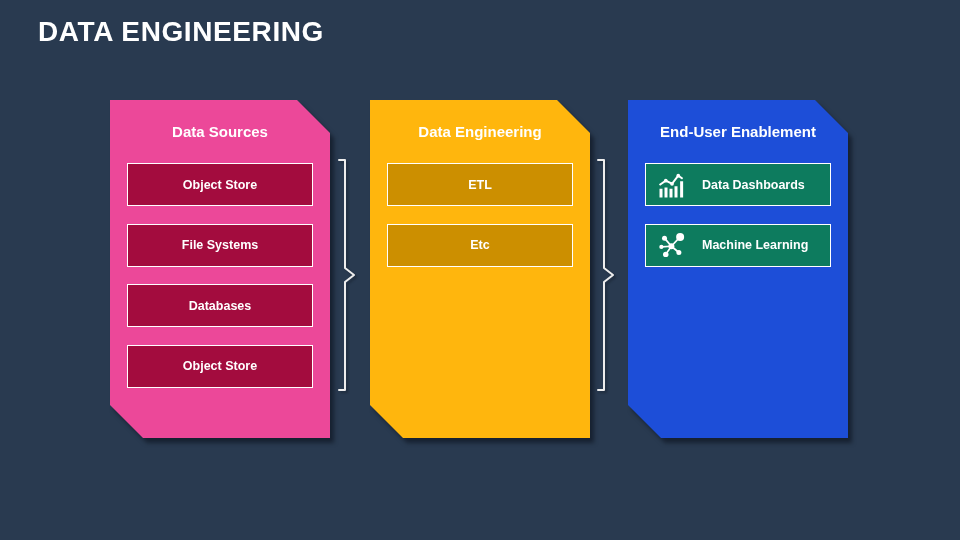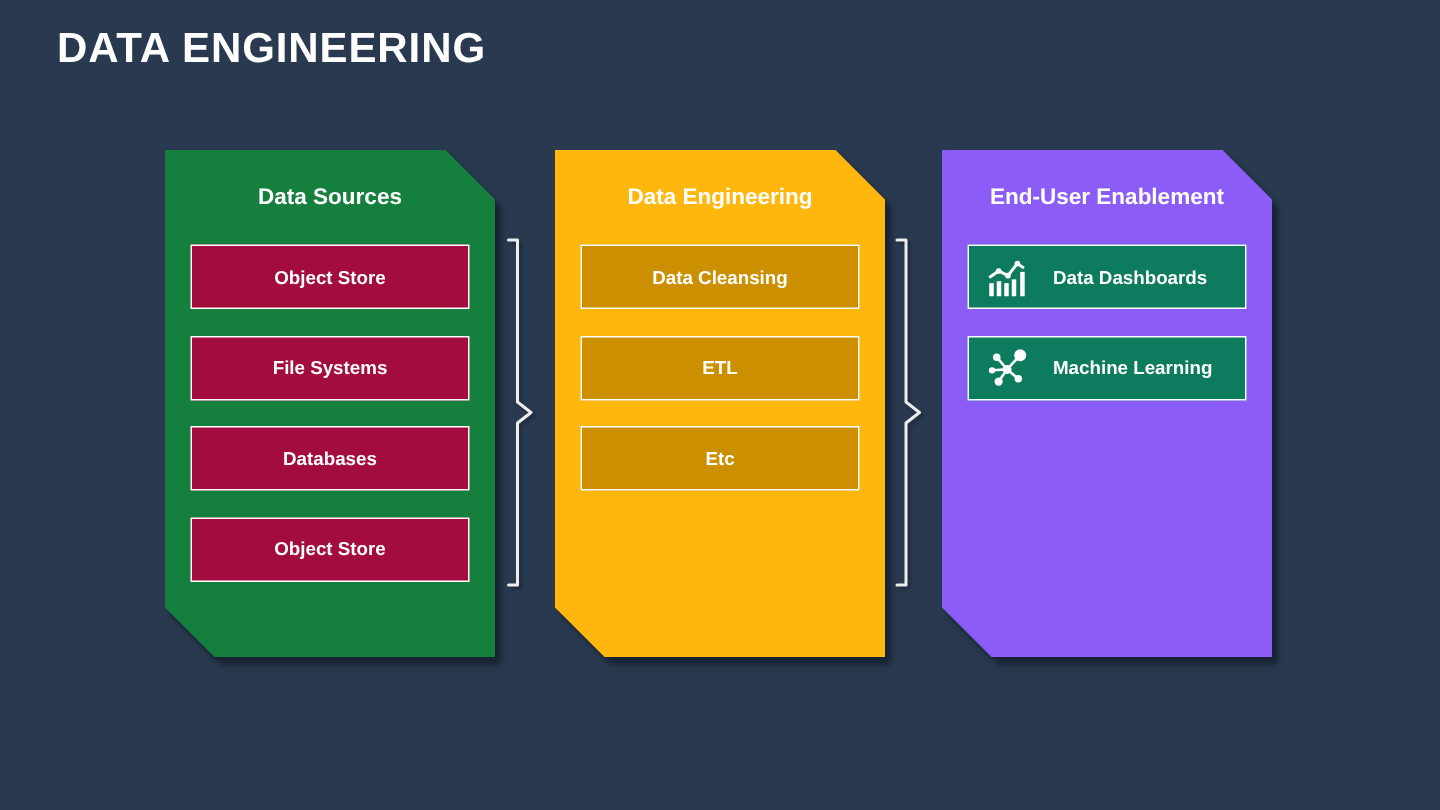--- a/index.html
+++ b/index.html
@@ -19,23 +19,23 @@
   }
 
   .panel-wrap {
     position:absolute; top:100px; width:220px; height:338px;
     filter: drop-shadow(4px 5px 2px rgba(8,13,23,0.55));
   }
   .panel {
     position:relative; width:100%; height:100%;
     clip-path: polygon(0 0, calc(100% - 33px) 0, 100% 33px, 100% 100%, 33px 100%, 0 calc(100% - 33px));
   }
-  .panel-red    { background:#15803d; }
+  .panel-red    { background:#ec4899; }
   .panel-yellow { background:#FFB60D; }
-  .panel-green  { background:#8b5cf6;text-decoration:underline; }
+  .panel-green  { background:#1d4ed8;text-decoration:underline; }
 
   .panel-title {
     position:absolute; top:0; left:0; right:0; height:62px;
     display:flex; align-items:center; justify-content:center;
     color:#FFFFFF; font-size:15px; font-weight:700;
   }
 
   .items {
     position:absolute; top:63px; left:17px; right:17px;
     display:flex; flex-direction:column; gap:17.5px;
@@ -88,21 +88,20 @@
   </div>
 
   <svg class="brace brace-1" viewBox="0 0 20 234">
     <path d="M3,2 H9 V110 L18,117 L9,124 V232 H3"></path>
   </svg>
 
   <div class="panel-wrap" style="left:370px">
     <div class="panel panel-yellow">
       <div class="panel-title">Data Engineering</div>
       <div class="items">
-        <div class="item item-yellow">Data Cleansing</div>
         <div class="item item-yellow">ETL</div>
         <div class="item item-yellow">Etc</div>
       </div>
     </div>
   </div>
 
   <svg class="brace brace-2" viewBox="0 0 20 234">
     <path d="M3,2 H9 V110 L18,117 L9,124 V232 H3"></path>
   </svg>
 

